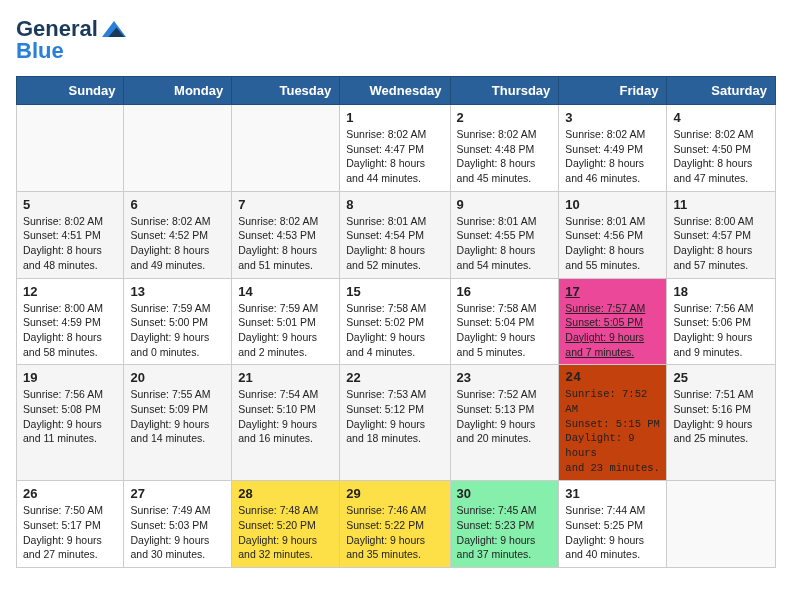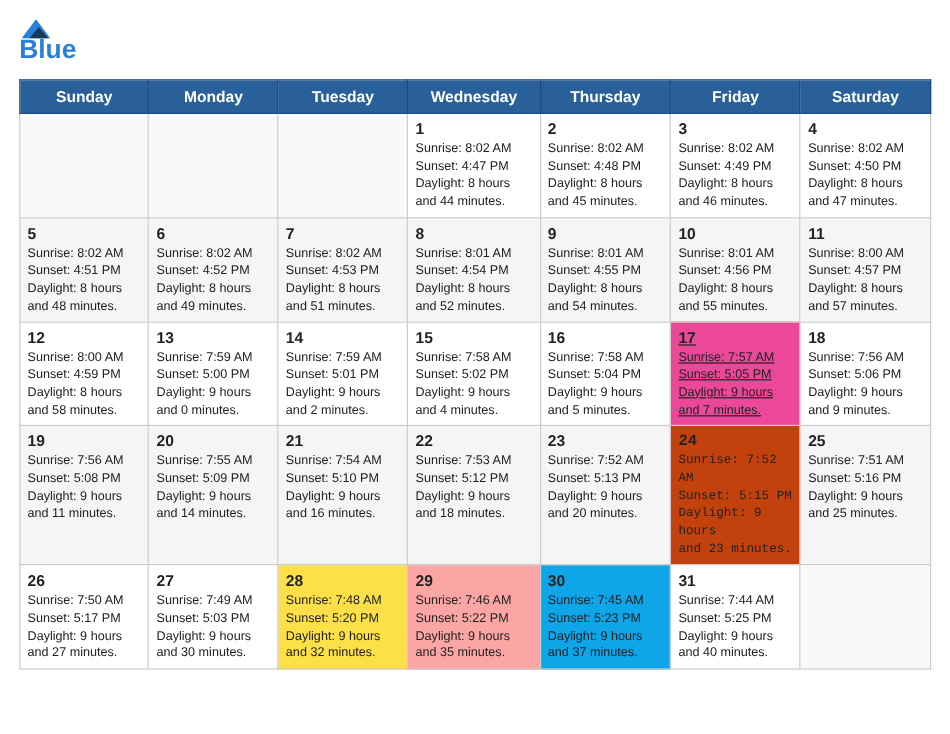--- a/index.html
+++ b/index.html
@@ -51,21 +51,21 @@
       width: 100%;
       border-collapse: collapse;
       border: 1px solid #ccc;
     }
     .calendar th {
       background-color: #2a6099;
       color: #fff;
       font-size: 13px;
       font-weight: bold;
       padding: 6px 8px;
-      text-align: center;
+      text-align: right;
       border: 1px solid #1e4d7a;
     }
     .calendar td {
       border: 1px solid #ccc;
       vertical-align: top;
       padding: 5px 6px;
       width: 113px;
       min-height: 80px;
       font-size: 11px;
       color: #222;
@@ -90,20 +90,21 @@
       font-size: 10.5px;
       line-height: 1.4;
     }
   </style>
 </head>
 <body>
 
 <div class="header">
   <div class="logo">
     <div class="logo-text">
+      <span class="general">General</span>
       <svg class="logo-icon" viewBox="0 0 30 20" xmlns="http://www.w3.org/2000/svg">
         <polygon points="0,20 15,0 30,20" fill="#2980d9"></polygon>
         <polygon points="8,20 18,8 28,20" fill="#1a3a5c"></polygon>
       </svg>
     </div>
     <div style="font-size:22px; font-weight:bold; color:#2980d9; margin-top:-4px;">Blue</div>
   </div>
   <div class="title-block">
     <div class="month-title"></div>
     <div class="location"></div>
@@ -324,28 +325,28 @@
 Daylight: 9 hours
 and 30 minutes.</div>
         </td>
         <td style="background-color: #fde047;">
           <span class="day-num">28</span>
           <div class="cell-content" style="white-space: pre-line;">Sunrise: 7:48 AM
 Sunset: 5:20 PM
 Daylight: 9 hours
 and 32 minutes.</div>
         </td>
-        <td style="background-color: #fca5a5;">
+        <td style="background-color: #fde047;">
           <span class="day-num">29</span>
           <div class="cell-content" style="white-space: pre-line;">Sunrise: 7:46 AM
 Sunset: 5:22 PM
 Daylight: 9 hours
 and 35 minutes.</div>
         </td>
-        <td style="background-color: #0ea5e9;">
+        <td style="background-color: #86efac;">
           <span class="day-num">30</span>
           <div class="cell-content" style="white-space: pre-line;">Sunrise: 7:45 AM
 Sunset: 5:23 PM
 Daylight: 9 hours
 and 37 minutes.</div>
         </td>
         <td style="background-color: rgb(255, 255, 255);">
           <span class="day-num">31</span>
           <div class="cell-content" style="white-space: pre-line;">Sunrise: 7:44 AM
 Sunset: 5:25 PM

